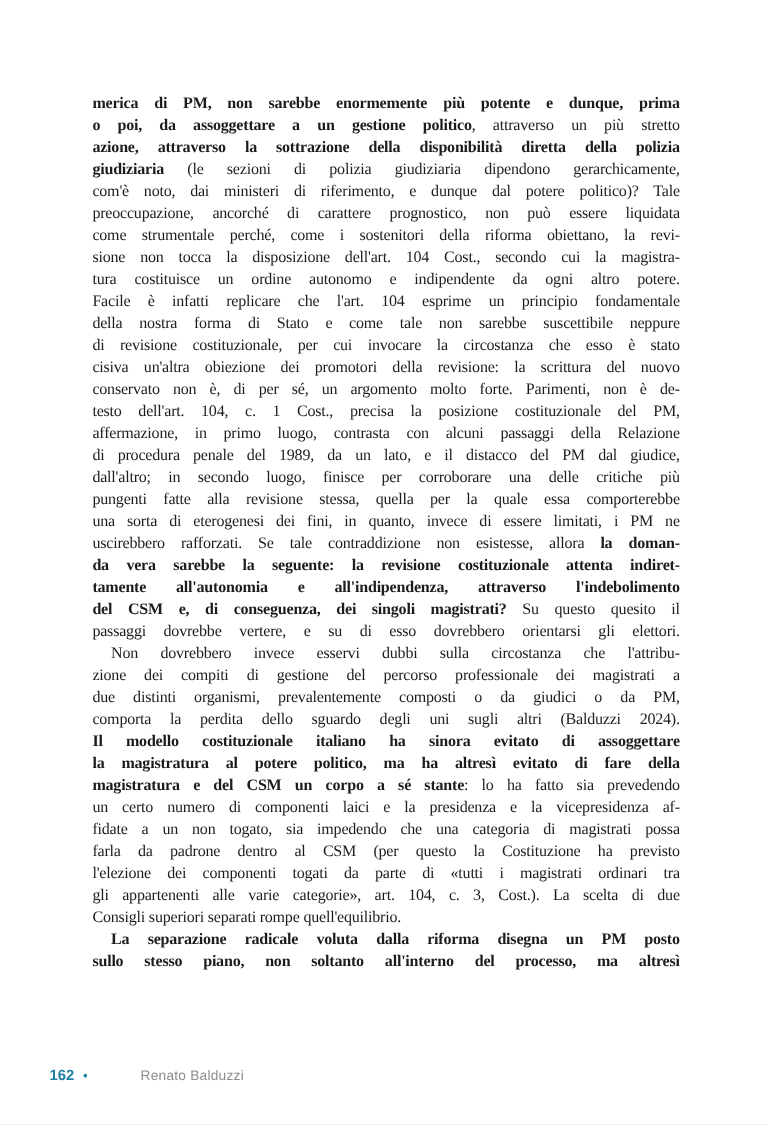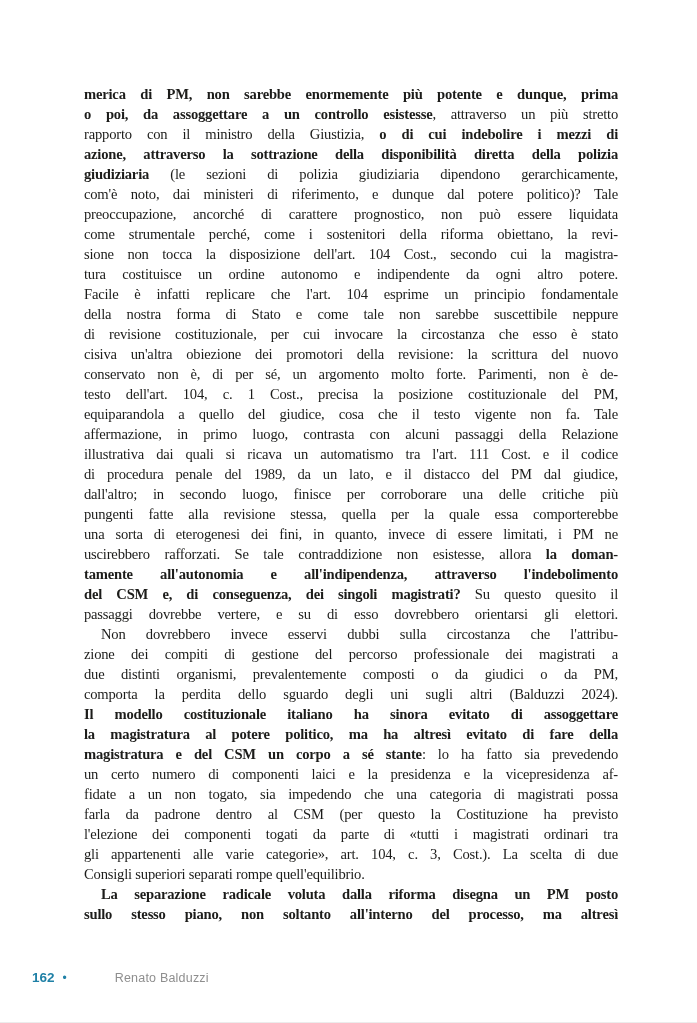--- a/index.html
+++ b/index.html
@@ -44,21 +44,21 @@
     text-align-last: justify;
     white-space: normal;
   }
   .line.para-end { text-align-last: left; }
   .line.indent { text-indent: 17px; }
   .b { font-weight: bold; }
   .i { }
   .r { font-weight: normal; font-style: normal; }
   .page-footer {
     position: absolute;
-    left: 32px;
+    left: 45px;
     top: 970px;
     display: flex;
     align-items: baseline;
     font-family: "Liberation Sans", sans-serif;
   }
   .page-num {
     color: var(--pagenum-color);
     font-weight: bold;
     font-size: 13.5px;
   }
@@ -74,43 +74,41 @@
     margin-left: 40px;
   }
 </style>
 </head>
 <body>
 
 <div class="page">
   <main class="text-block">
       <div class="para">
         <div class="line"><span class="b">merica di PM, non sarebbe enormemente più potente e dunque, prima</span></div>
-        <div class="line"><span class="b">o poi, da assoggettare a un controllo esistesse</span><span class="r">, attraverso un più stretto</span></div>
-        <div class="line"><span class="r">rapporto con il ministro della Giustizia, </span><span class="b">o di cui indebolire i mezzi di</span></div>
+        <div class="line"><span class="b">o poi, da assoggettare a un gestione politico</span><span class="r">, attraverso un più stretto</span></div>
         <div class="line"><span class="b">azione, attraverso la sottrazione della disponibilità diretta della polizia</span></div>
         <div class="line"><span class="b">giudiziaria</span><span class="r"> (le sezioni di polizia giudiziaria dipendono gerarchicamente,</span></div>
         <div class="line"><span class="r">com'è noto, dai ministeri di riferimento, e dunque dal potere politico)? Tale</span></div>
         <div class="line"><span class="r">preoccupazione, ancorché di carattere prognostico, non può essere liquidata</span></div>
         <div class="line"><span class="r">come strumentale perché, come i sostenitori della riforma obiettano, la revi-</span></div>
         <div class="line"><span class="r">sione non tocca la disposizione dell'art. 104 Cost., secondo cui la magistra-</span></div>
         <div class="line"><span class="r">tura costituisce un ordine autonomo e indipendente da ogni altro potere.</span></div>
         <div class="line"><span class="r">Facile è infatti replicare che l'art. 104 esprime un principio fondamentale</span></div>
         <div class="line"><span class="r">della nostra forma di Stato e come tale non sarebbe suscettibile neppure</span></div>
         <div class="line"><span class="r">di revisione costituzionale, per cui invocare la circostanza che esso è stato</span></div>
         <div class="line"><span class="r">cisiva un'altra obiezione dei promotori della revisione: la scrittura del nuovo</span></div>
         <div class="line"><span class="r">conservato non è, di per sé, un argomento molto forte. Parimenti, non è de-</span></div>
         <div class="line"><span class="r">testo dell'art. 104, c. 1 Cost., precisa la posizione costituzionale del PM,</span></div>
-        <div class="line"><span class="r">equiparandola a quello del giudice, cosa che il testo vigente non fa. Tale</span></div>
         <div class="line"><span class="r">affermazione, in primo luogo, contrasta con alcuni passaggi della </span><span class="i">Relazione</span></div>
-        <div class="line"><span class="i">illustrativa</span><span class="r"> dai quali si ricava un automatismo tra l'art. 111 Cost. e il codice</span></div>
         <div class="line"><span class="r">di procedura penale del 1989, da un lato, e il distacco del PM dal giudice,</span></div>
         <div class="line"><span class="r">dall'altro; in secondo luogo, finisce per corroborare una delle critiche più</span></div>
         <div class="line"><span class="r">pungenti fatte alla revisione stessa, quella per la quale essa comporterebbe</span></div>
         <div class="line"><span class="r">una sorta di eterogenesi dei fini, in quanto, invece di essere limitati, i PM ne</span></div>
         <div class="line"><span class="r">uscirebbero rafforzati. Se tale contraddizione non esistesse, allora </span><span class="b">la doman-</span></div>
+        <div class="line"><span class="b">da vera sarebbe la seguente: la revisione costituzionale attenta indiret-</span></div>
         <div class="line"><span class="b">tamente all'autonomia e all'indipendenza, attraverso l'indebolimento</span></div>
         <div class="line"><span class="b">del CSM e, di conseguenza, dei singoli magistrati?</span><span class="r"> Su questo quesito il</span></div>
         <div class="line"><span class="r">passaggi dovrebbe vertere, e su di esso dovrebbero orientarsi gli elettori.</span></div>
       </div>
       <div class="para">
         <div class="line indent"><span class="r">Non dovrebbero invece esservi dubbi sulla circostanza che l'attribu-</span></div>
         <div class="line"><span class="r">zione dei compiti di gestione del percorso professionale dei magistrati a</span></div>
         <div class="line"><span class="r">due distinti organismi, prevalentemente composti o da giudici o da PM,</span></div>
         <div class="line"><span class="r">comporta la perdita dello sguardo degli uni sugli altri (Balduzzi 2024).</span></div>
         <div class="line"><span class="b">Il modello costituzionale italiano ha sinora evitato di assoggettare</span></div>

